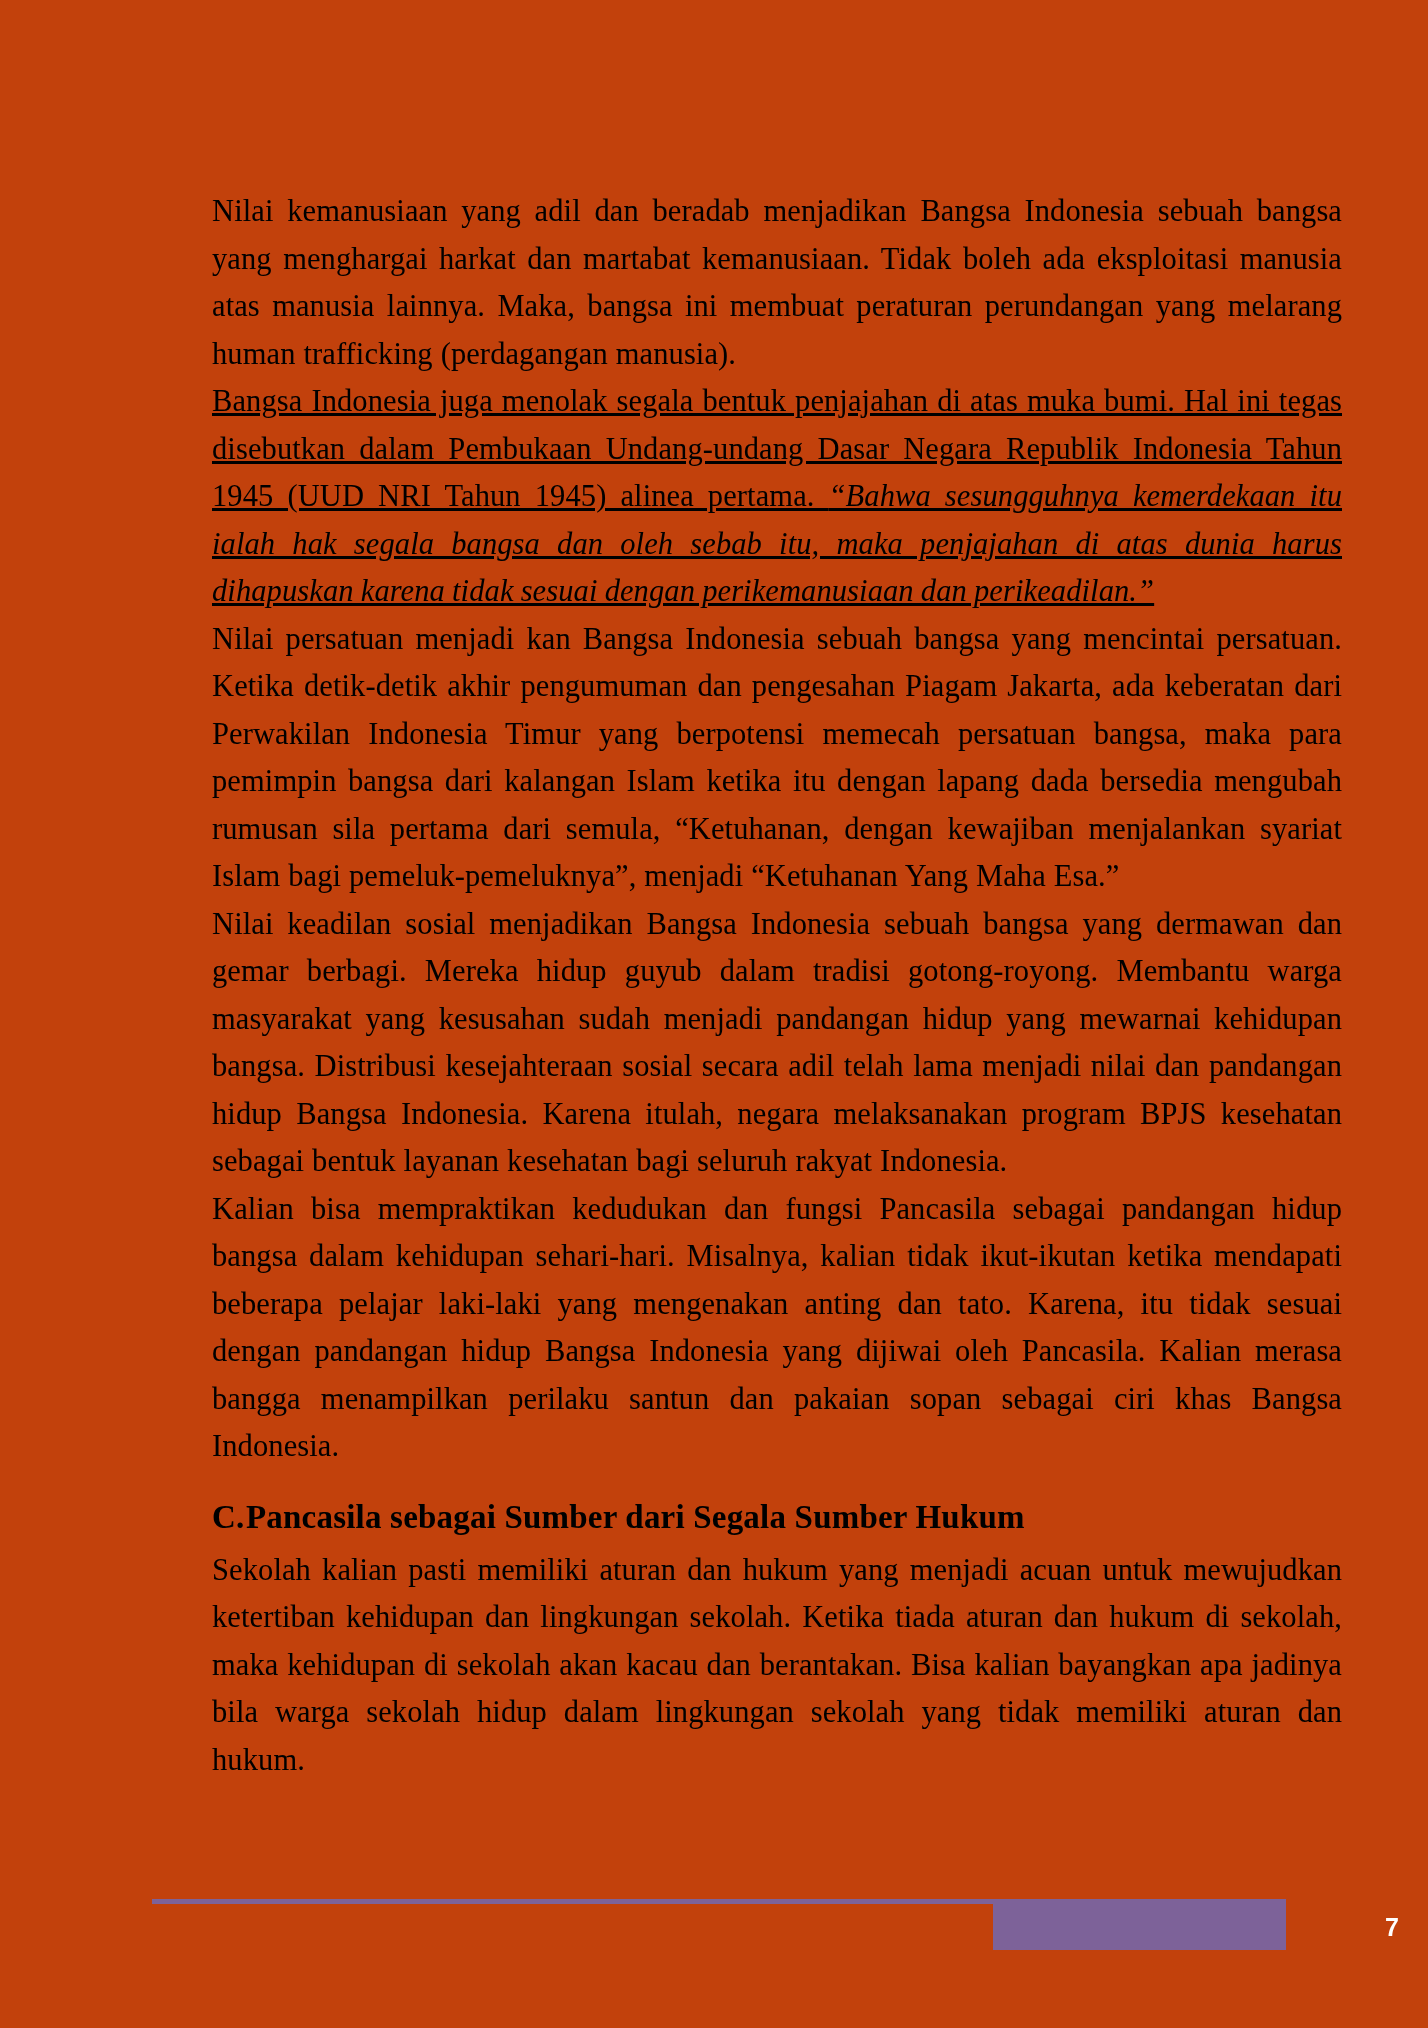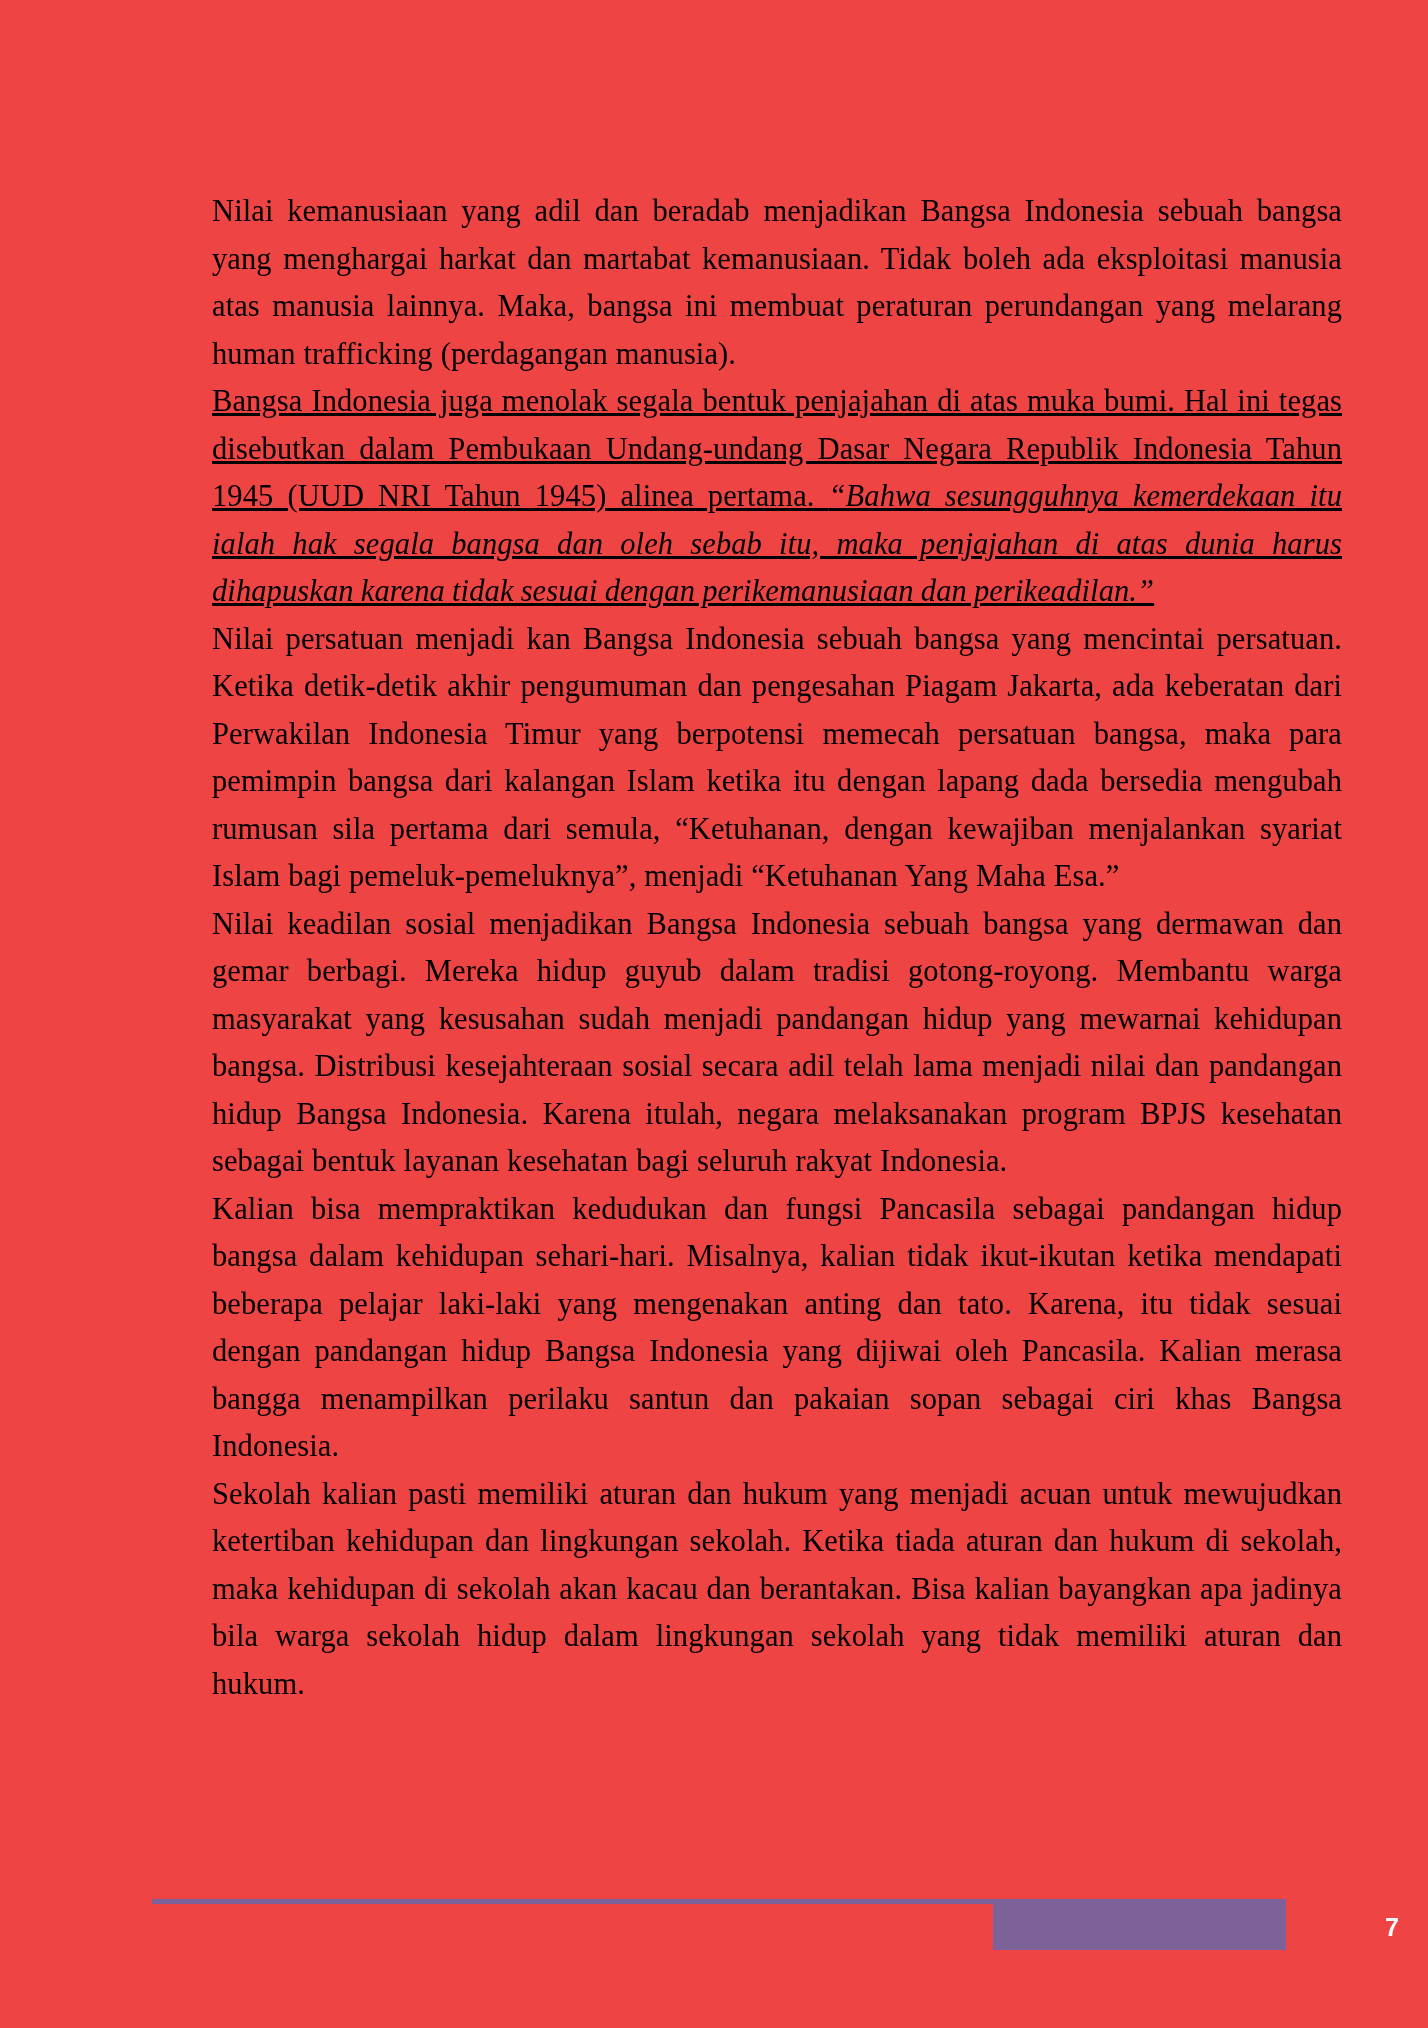--- a/index.html
+++ b/index.html
@@ -8,21 +8,21 @@
     background: #ffffff;
   }
   body {
     font-family: "Liberation Serif", "DejaVu Serif", serif;
     color: #000000;
   }
   .page {
     position: relative;
     width: 1428px;
     height: 2028px;
-    background: #ef4444;
+    background: #c2410c;
     overflow: hidden;
     box-sizing: border-box;
   }
   .content {
     position: absolute;
     left: 212px;
     top: 188px;
     width: 1130px;
   }
   p.para {
@@ -91,20 +91,23 @@
     <p class="para">Nilai kemanusiaan yang adil dan beradab menjadikan Bangsa Indonesia sebuah bangsa yang menghargai harkat dan martabat kemanusiaan. Tidak boleh ada eksploitasi manusia atas manusia lainnya. Maka, bangsa ini membuat peraturan perundangan yang melarang human trafficking (perdagangan manusia).</p>
 
     <p class="para tight"><span>Bangsa Indonesia juga menolak segala bentuk penjajahan di atas muka bumi. Hal ini tegas disebutkan dalam Pembukaan Undang-undang Dasar Negara Republik Indonesia Tahun 1945 (UUD NRI Tahun 1945) alinea pertama. </span><span class="inline-italic">“Bahwa sesungguhnya kemerdekaan itu ialah hak segala bangsa dan oleh sebab itu, maka penjajahan di atas dunia harus dihapuskan karena tidak sesuai dengan perikemanusiaan dan perikeadilan.”</span></p>
 
     <p class="para">Nilai persatuan menjadi kan Bangsa Indonesia sebuah bangsa yang mencintai persatuan. Ketika detik-detik akhir pengumuman dan pengesahan Piagam Jakarta, ada keberatan dari Perwakilan Indonesia Timur yang berpotensi memecah persatuan bangsa, maka para pemimpin bangsa dari kalangan Islam ketika itu dengan lapang dada bersedia mengubah rumusan sila pertama dari semula, “Ketuhanan, dengan kewajiban menjalankan syariat Islam bagi pemeluk-pemeluknya”, menjadi “Ketuhanan Yang Maha Esa.”</p>
 
     <p class="para">Nilai keadilan sosial menjadikan Bangsa Indonesia sebuah bangsa yang dermawan dan gemar berbagi. Mereka hidup guyub dalam tradisi gotong-royong. Membantu warga masyarakat yang kesusahan sudah menjadi pandangan hidup yang mewarnai kehidupan bangsa. Distribusi kesejahteraan sosial secara adil telah lama menjadi nilai dan pandangan hidup Bangsa Indonesia. Karena itulah, negara melaksanakan program BPJS kesehatan sebagai bentuk layanan kesehatan bagi seluruh rakyat Indonesia.</p>
 
     <p class="para">Kalian bisa mempraktikan kedudukan dan fungsi Pancasila sebagai pandangan hidup bangsa dalam kehidupan sehari-hari. Misalnya, kalian tidak ikut-ikutan ketika mendapati beberapa pelajar laki-laki yang mengenakan anting dan tato. Karena, itu tidak sesuai dengan pandangan hidup Bangsa Indonesia yang dijiwai oleh Pancasila. Kalian merasa bangga menampilkan perilaku santun dan pakaian sopan sebagai ciri khas Bangsa Indonesia.</p>
 
+    <h2 class="section-heading">
+      <span class="sec-letter">C.</span><span>Pancasila sebagai Sumber dari Segala Sumber Hukum</span>
+    </h2>
 
     <p class="para">Sekolah kalian pasti memiliki aturan dan hukum yang menjadi acuan untuk mewujudkan ketertiban kehidupan dan lingkungan sekolah. Ketika tiada aturan dan hukum di sekolah, maka kehidupan di sekolah akan kacau dan berantakan. Bisa kalian bayangkan apa jadinya bila warga sekolah hidup dalam lingkungan sekolah yang tidak memiliki aturan dan hukum.</p>
 
   </div>
 
   <div class="footer-rule"></div>
   <div class="page-number-box"></div>
   <div class="page-number-text">7</div>
 
 </div>

